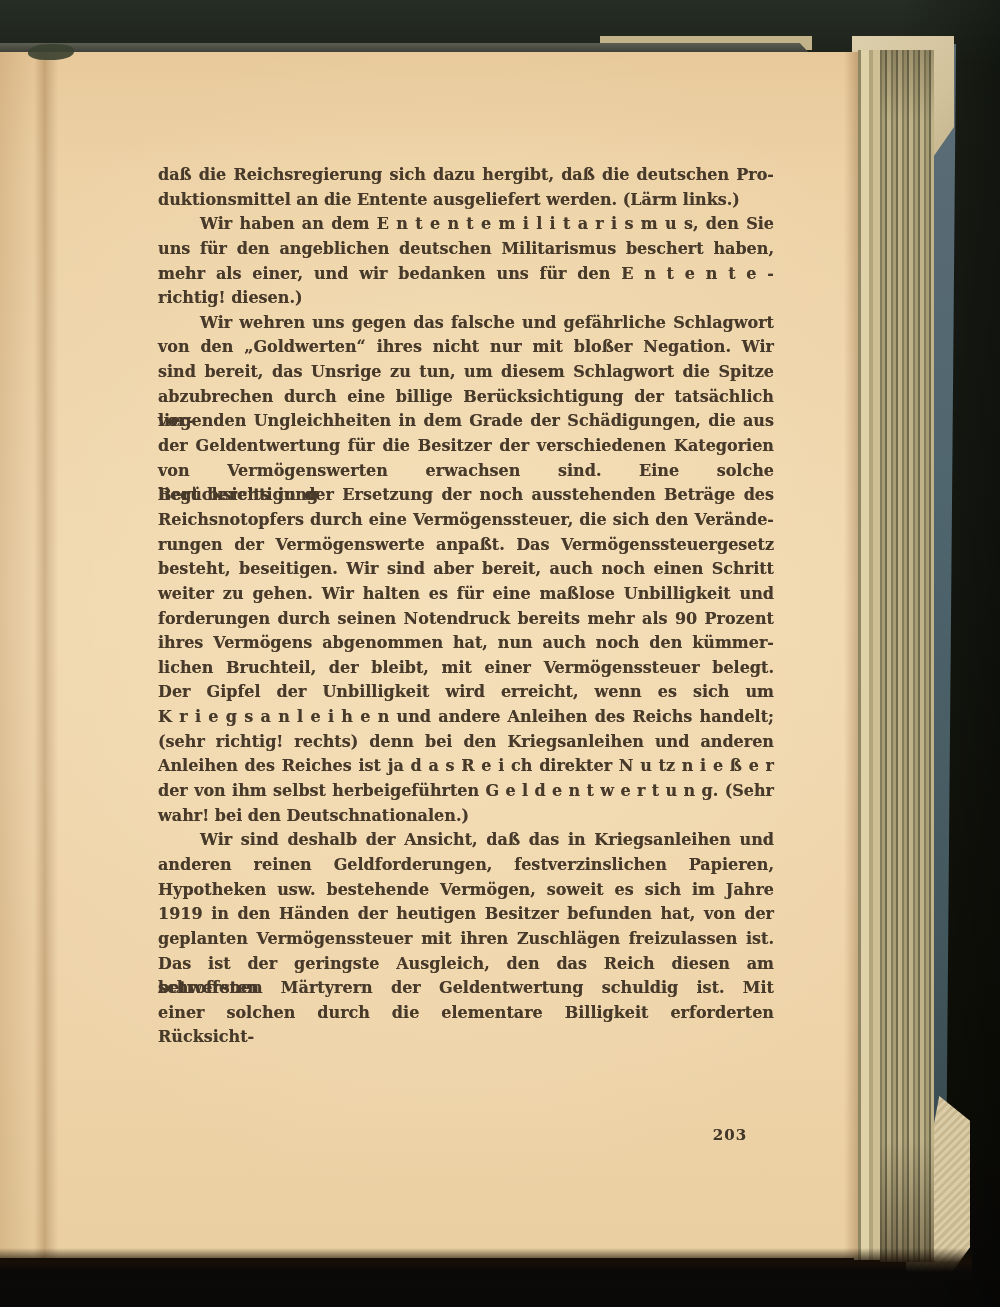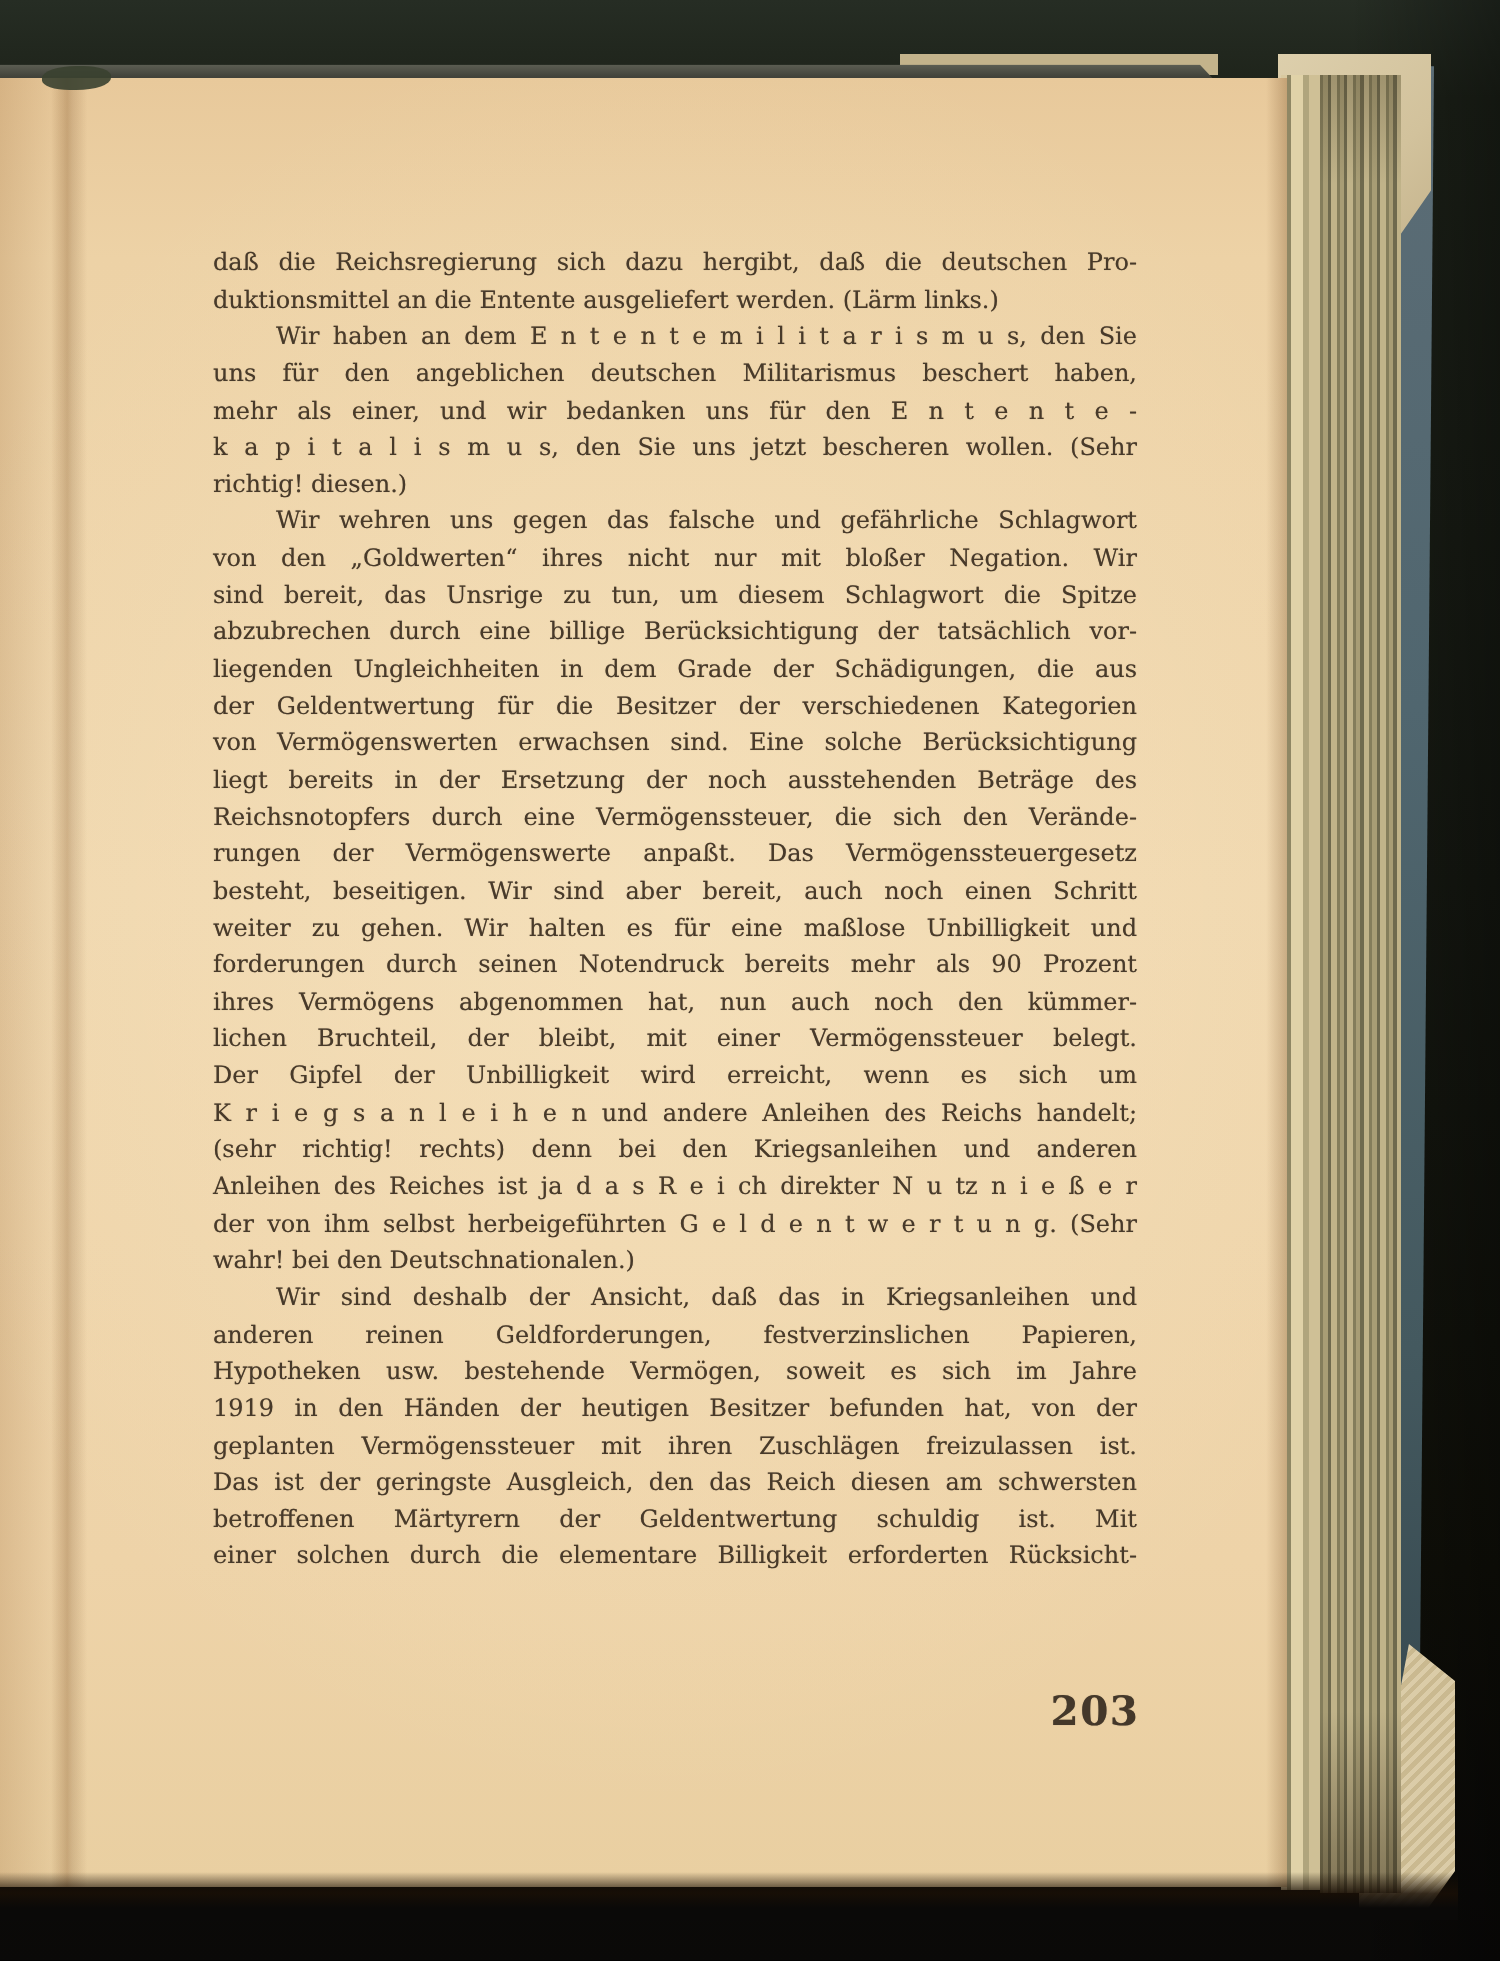--- a/index.html
+++ b/index.html
@@ -78,30 +78,30 @@
   .gutter-clump{
     position:absolute;left:28px;top:-8px;width:46px;height:16px;border-radius:50% 40% 50% 40%;
     background:#3a4130;opacity:.9;
   }
   .bottom-shadow{
     position:absolute;left:0;top:1248px;width:972px;height:32px;z-index:7;
     background:linear-gradient(180deg,rgba(59,38,15,0) 0%,rgba(25,15,6,.85) 45%,#0a0908 75%);
   }
   
   .textblock{
-    position:absolute;left:142px;top:163px;width:616px;z-index:8;
-    font-size:16px;line-height:24.65px;font-weight:400;color:#483a2a;
+    position:absolute;left:158px;top:163px;width:616px;z-index:8;
+    font-size:16px;line-height:24.65px;font-weight:700;color:#483a2a;
     text-shadow:0 0 .5px rgba(72,58,42,.55);
   }
   .line{text-align:justify;text-align-last:justify;height:24.65px;overflow:visible;white-space:normal;}
   .line.indent{text-indent:42px;}
   .line.pend{text-align-last:left;}
   .pagenum{
     position:absolute;left:694px;top:1126px;width:72px;z-index:8;
-    font-size:27px;font-weight:600;letter-spacing:1px;color:#44382a;text-align:center;
+    font-size:15px;font-weight:600;letter-spacing:1px;color:#44382a;text-align:center;
     text-shadow:0 0 .5px rgba(72,58,42,.5);
   }
 </style>
 </head>
 <body>
 
 <div class="scene">
 
   <div class="top-page-sliver"></div>
   <div class="cover-top-strip"></div>
@@ -117,21 +117,20 @@
     <div class="page-sheen"></div>
   </div>
 
   <div class="textblock" id="textblock">
 
   <div class="line">daß die Reichsregierung sich dazu hergibt, daß die deutschen Pro-</div>
       <div class="line pend">duktionsmittel an die Entente ausgeliefert werden.  (Lärm links.)</div>
       <div class="line indent">Wir haben an dem E n t e n t e m i l i t a r i s m u s, den Sie</div>
       <div class="line">uns für den angeblichen deutschen Militarismus beschert haben,</div>
       <div class="line">mehr als einer, und wir bedanken uns für den E n t e n t e -</div>
-      <div class="line">k a p i t a l i s m u s, den Sie uns jetzt bescheren wollen.  (Sehr</div>
       <div class="line pend">richtig! diesen.)</div>
       <div class="line indent">Wir wehren uns gegen das falsche und gefährliche Schlagwort</div>
       <div class="line">von den „Goldwerten“ ihres nicht nur mit bloßer Negation.  Wir</div>
       <div class="line">sind bereit, das Unsrige zu tun, um diesem Schlagwort die Spitze</div>
       <div class="line">abzubrechen durch eine billige Berücksichtigung der tatsächlich vor-</div>
       <div class="line">liegenden Ungleichheiten in dem Grade der Schädigungen, die aus</div>
       <div class="line">der Geldentwertung für die Besitzer der verschiedenen Kategorien</div>
       <div class="line">von Vermögenswerten erwachsen sind. Eine solche Berücksichtigung</div>
       <div class="line">liegt bereits in der Ersetzung der noch ausstehenden Beträge des</div>
       <div class="line">Reichsnotopfers durch eine Vermögenssteuer, die sich den Verände-</div>

